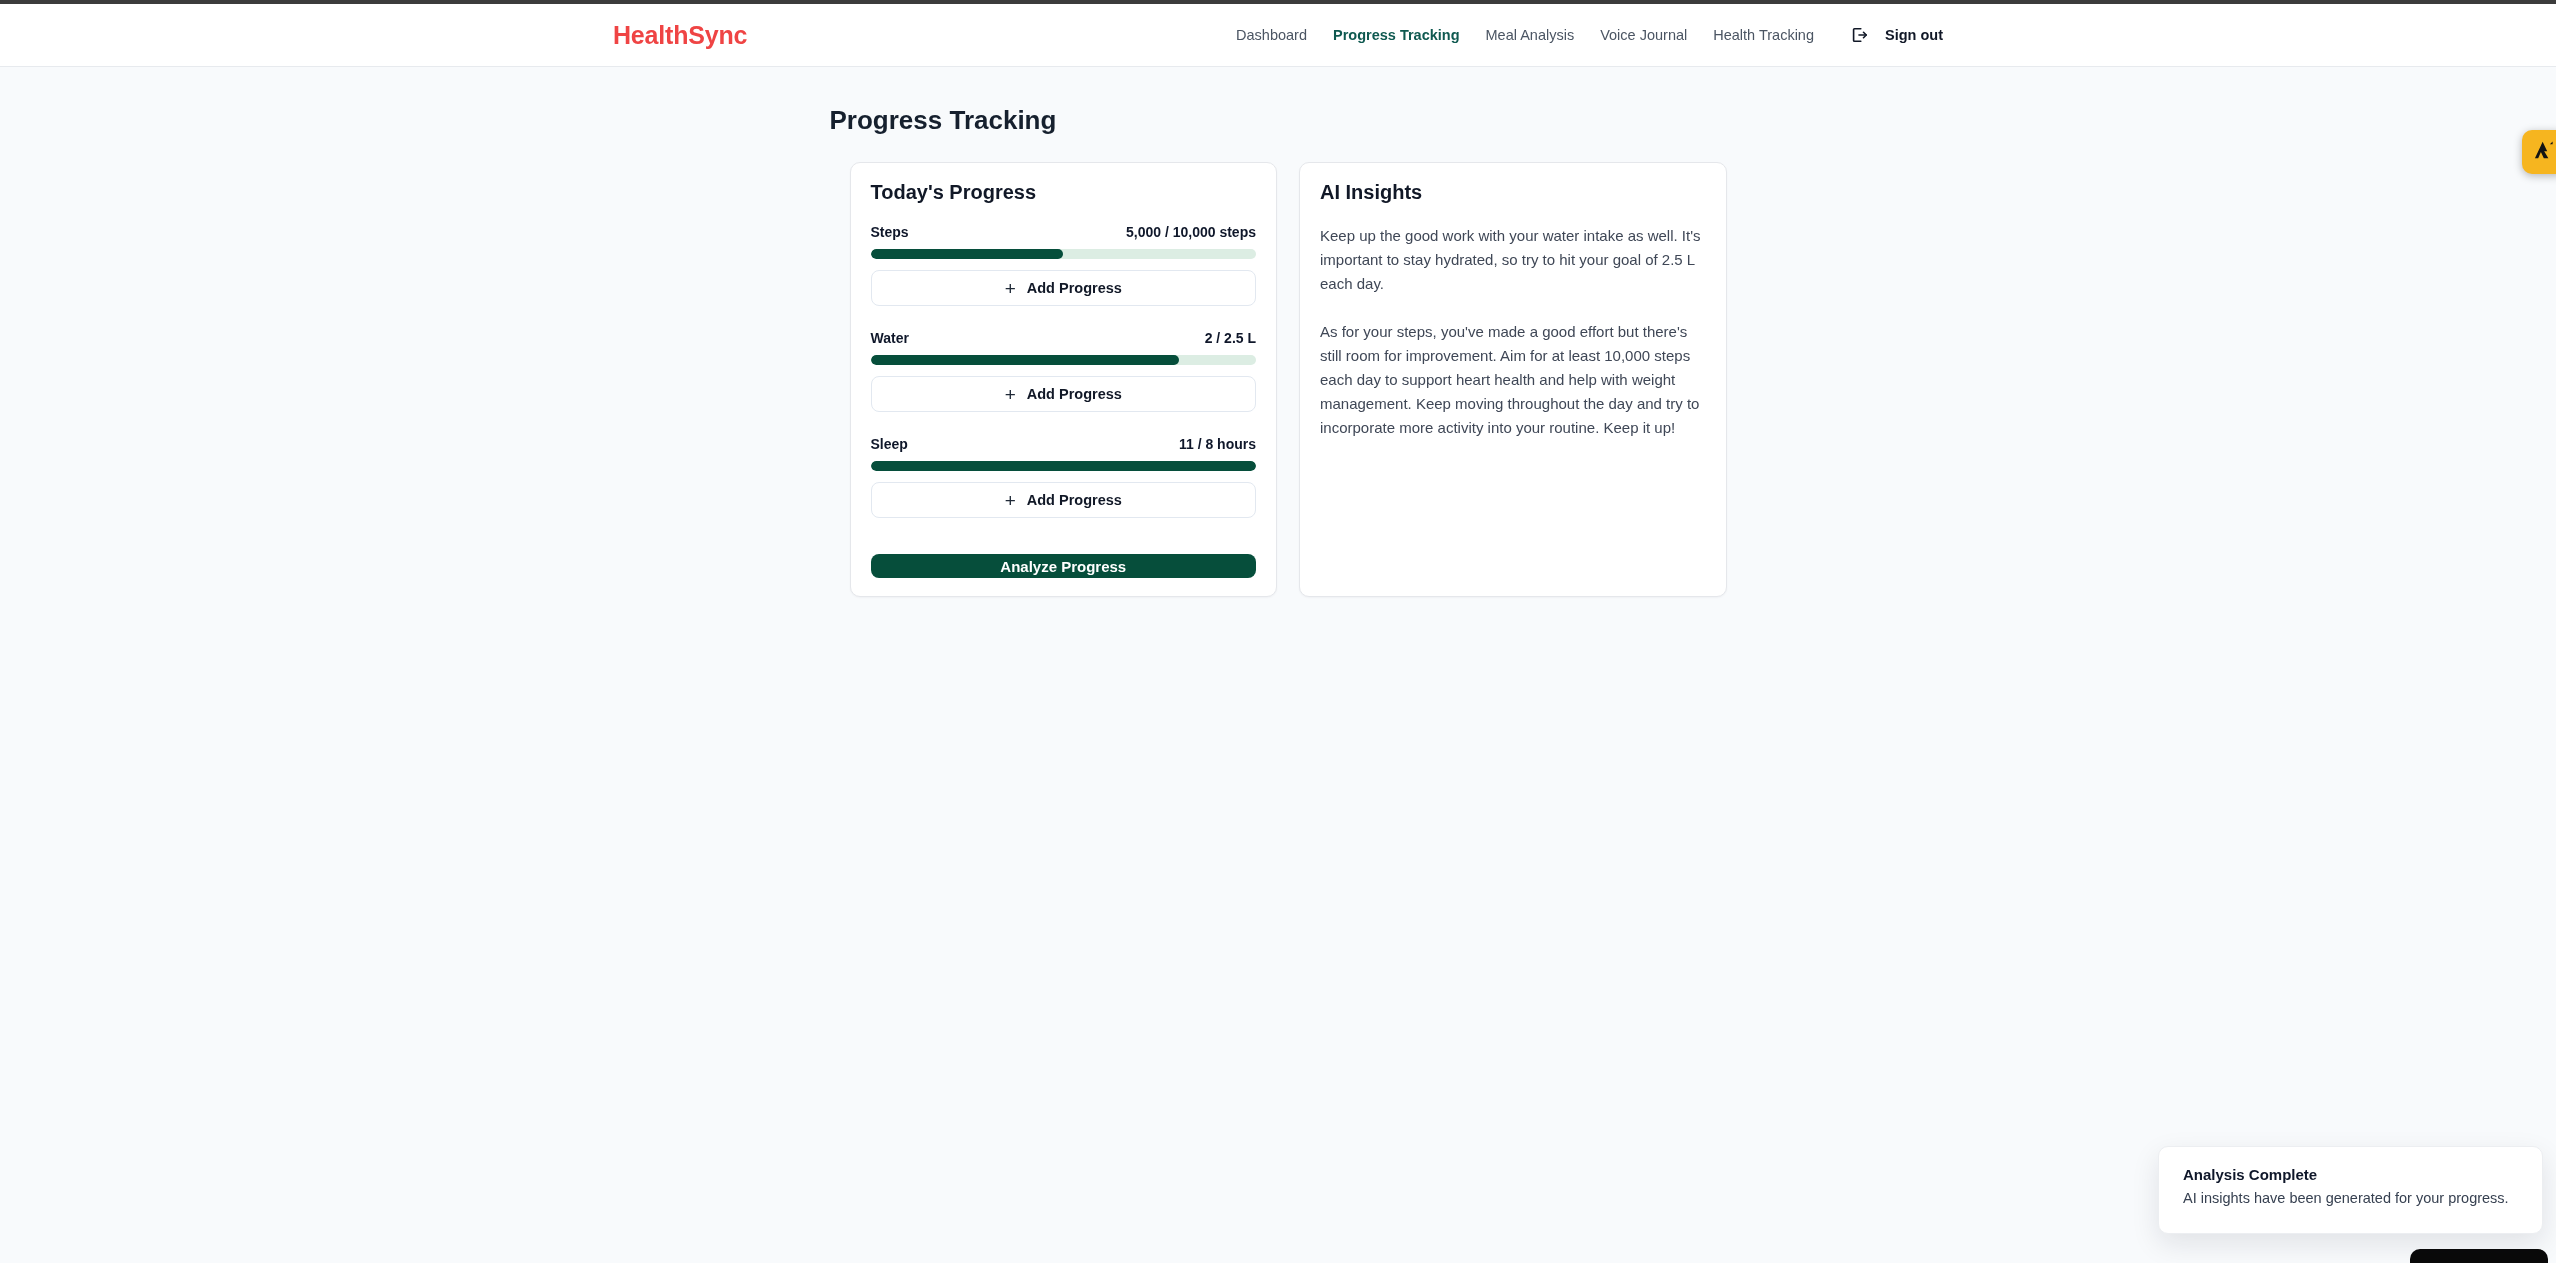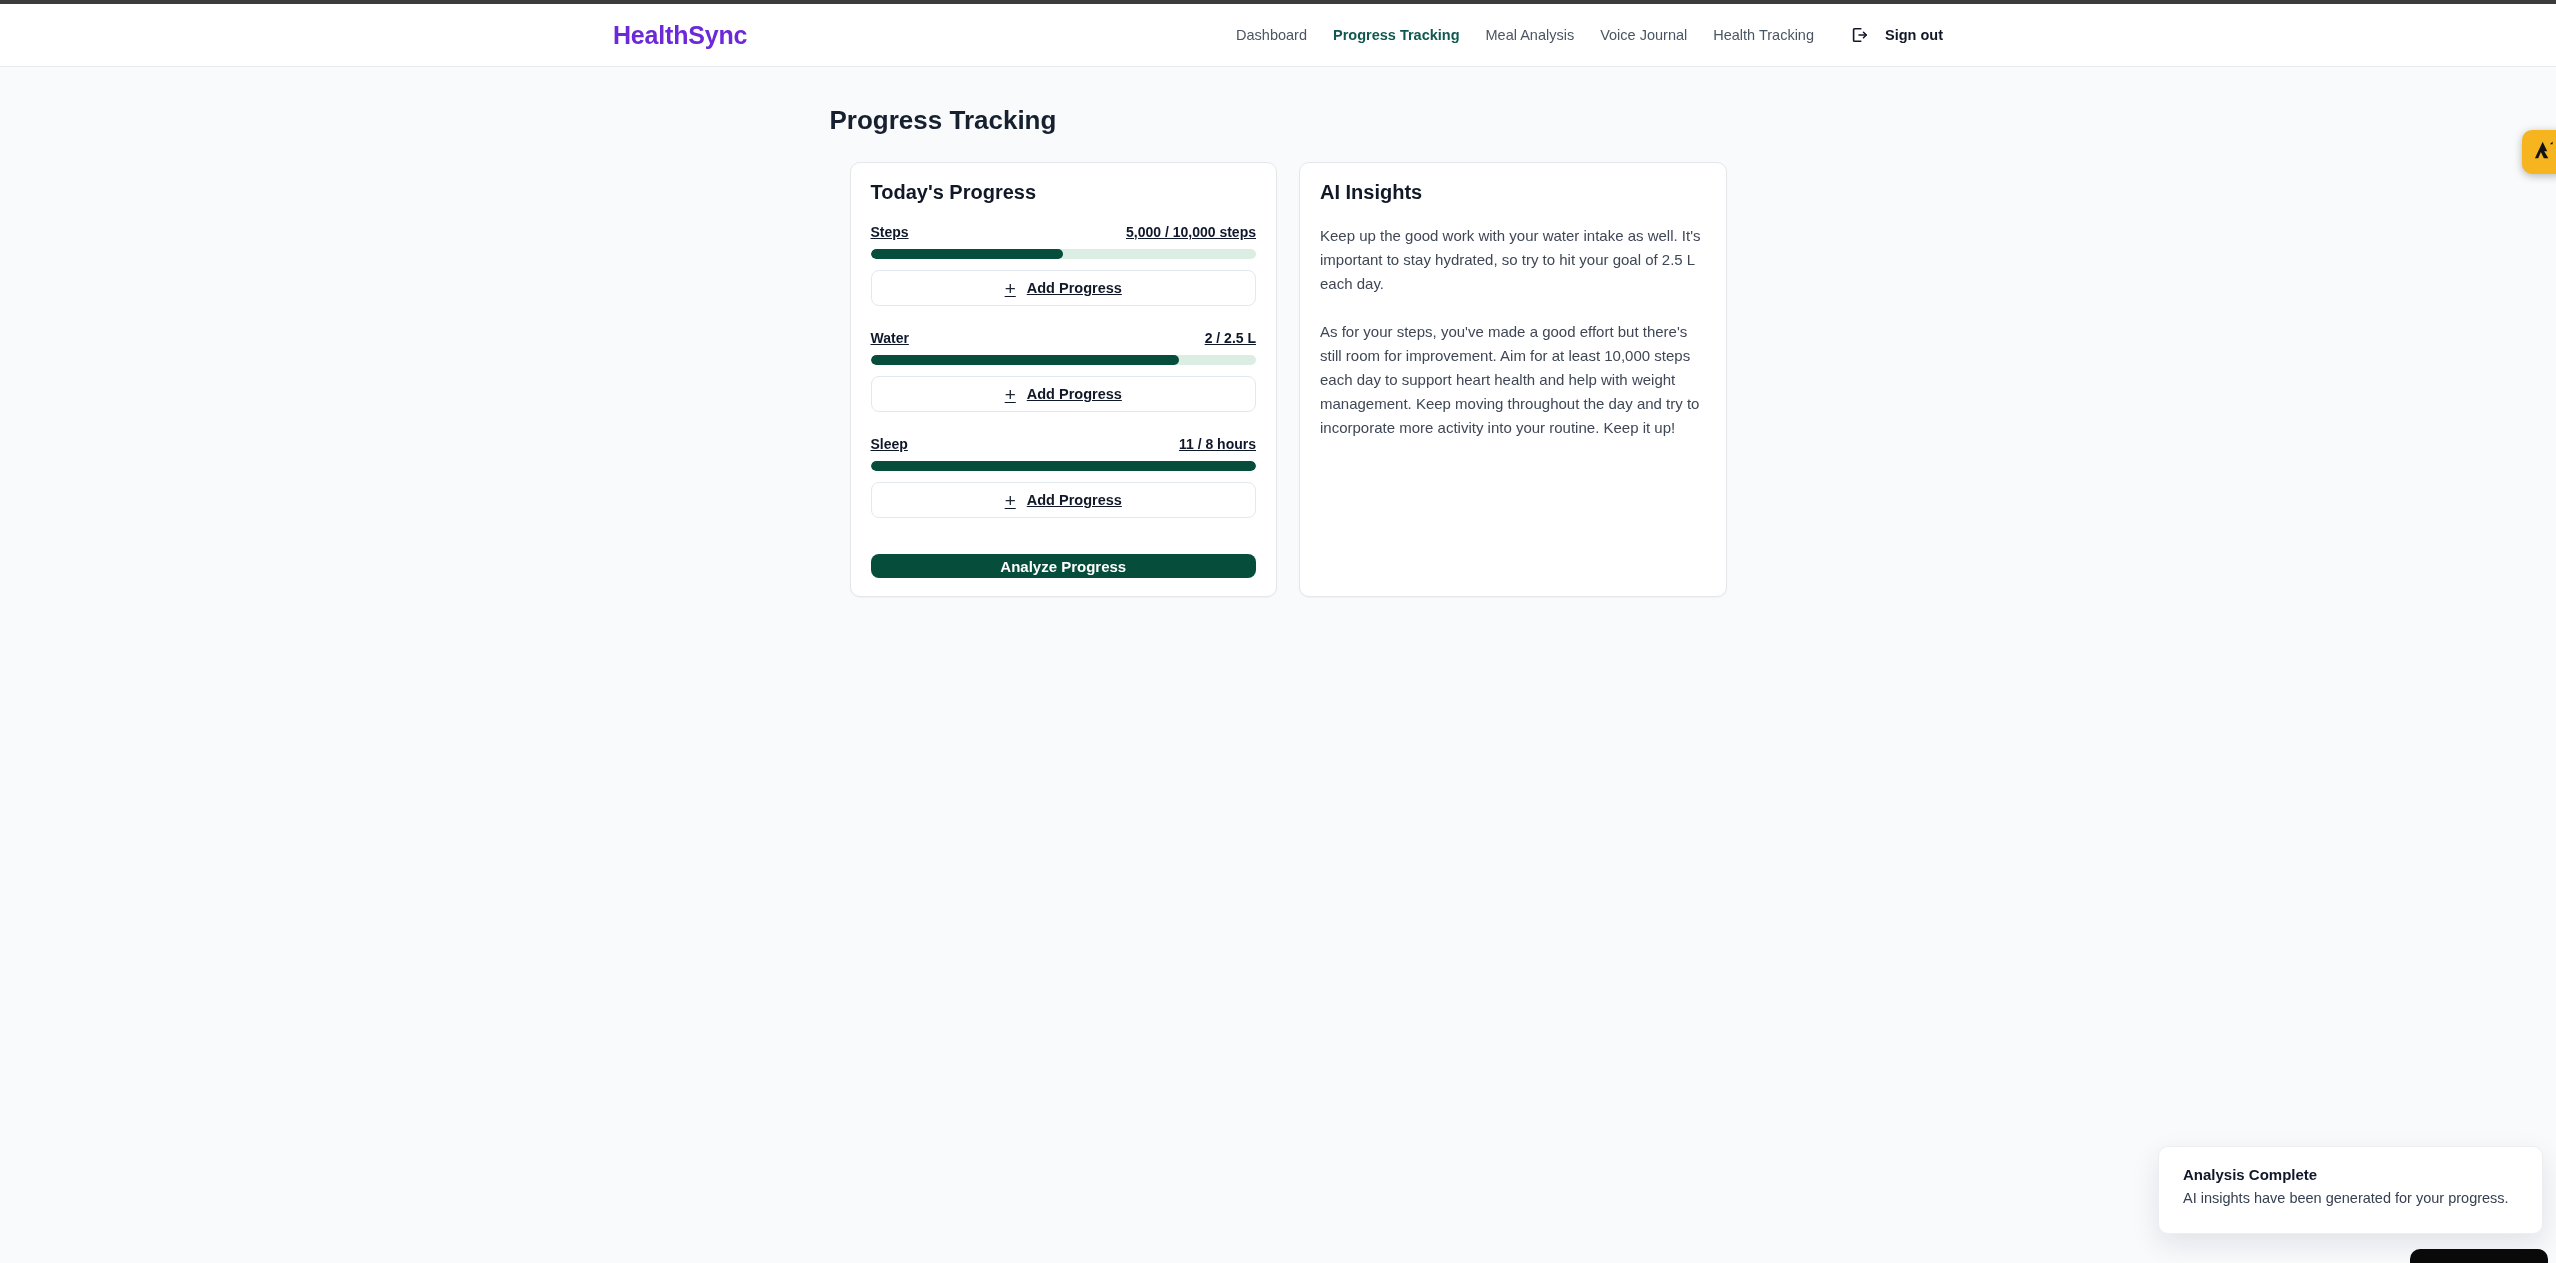--- a/index.html
+++ b/index.html
@@ -17,21 +17,21 @@
   header {
     background: #ffffff;
     border-bottom: 1px solid #e7eaee;
     height: 63px;
     display: flex; align-items: center;
   }
   .header-inner {
     width: 1330px; margin: 0 auto;
     display: flex; align-items: center; justify-content: space-between;
   }
-  .logo { font-size: 25px; font-weight: 700; color: #6d28d9; letter-spacing: -0.2px; }
+  .logo { font-size: 25px; font-weight: 700; color: #ef4444; letter-spacing: -0.2px; }
   .nav-area { display: flex; align-items: center; }
   nav { display: flex; align-items: center; gap: 26px; }
   nav a { text-decoration: none; font-size: 14.5px; color: #4b5563; cursor: pointer; }
   nav a.active { color: #0f5950; font-weight: 700; }
   .signout {
     margin-left: 36px; display: flex; align-items: center; gap: 17px;
     font-size: 14.5px; font-weight: 700; color: #111827; cursor: pointer;
   }
   .signout svg { display: block; }
 
@@ -41,21 +41,21 @@
   .grid { display: grid; grid-template-columns: 1fr 1fr; gap: 22px; padding-left: 20px; }
   .card {
     background: #fff;
     border: 1px solid #e5e7eb;
     border-radius: 10px;
     padding: 18px 20px;
     box-shadow: 0 1px 2px rgba(16,24,40,.04);
   }
   .card h2 { font-size: 20px; font-weight: 700; color: #111827; margin: 0 0 20px 0; }
 
-  .metric { margin-bottom: 24px; text-decoration: underline; }
+  .metric { margin-bottom: 24px; }
   .metric-row {
     display: flex; justify-content: space-between; align-items: baseline;
     font-size: 14px; font-weight: 600; color: #0f172a; margin-bottom: 9px;
   }
   .bar {
     height: 10px; border-radius: 999px; background: #dcede3;
     overflow: hidden; margin-bottom: 11px;
   }
   .bar-fill { height: 100%; background: #064e3b; border-radius: 999px; }
 

